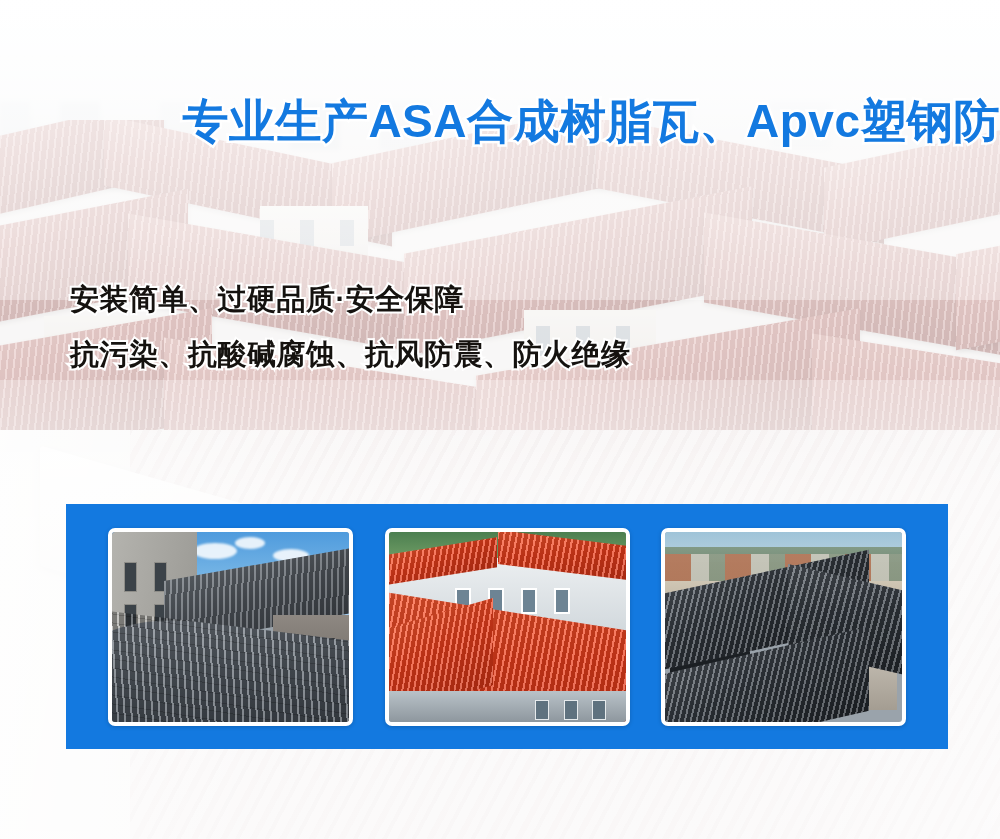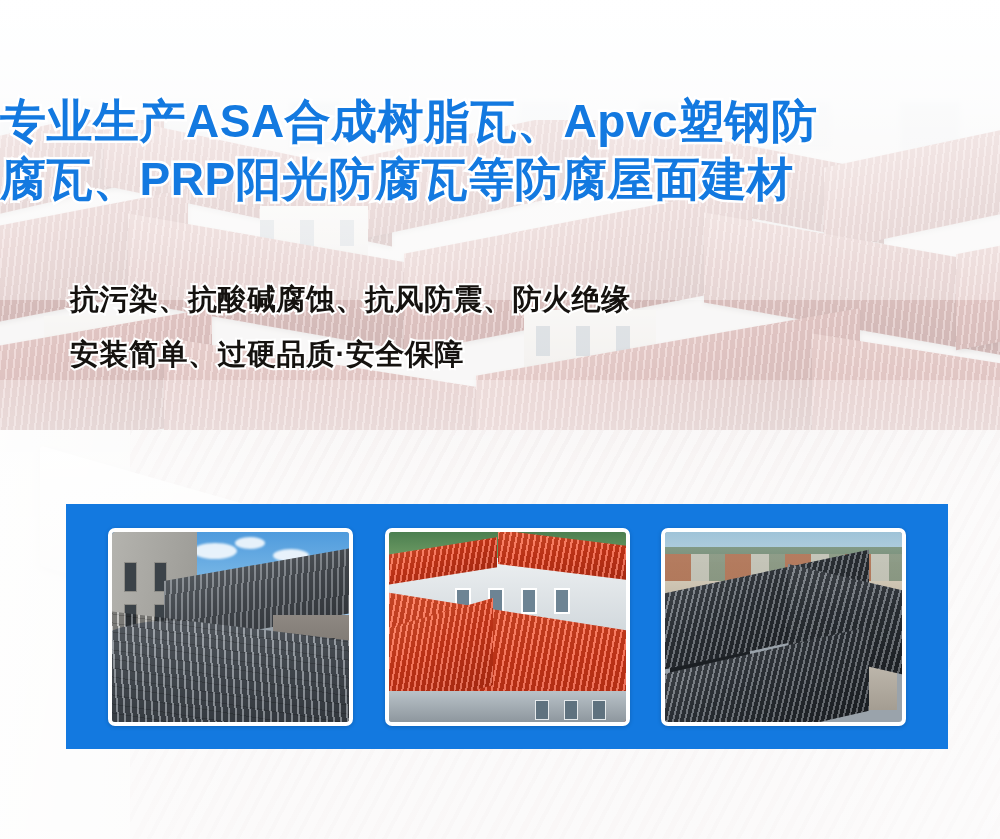--- a/index.html
+++ b/index.html
@@ -58,21 +58,21 @@
   
   .bg-veil{position:absolute;inset:0;background:rgba(255,255,255,.58);}
   .bg-veil-top{position:absolute;left:0;top:0;width:100%;height:300px;
     background:linear-gradient(180deg,rgba(255,255,255,.92) 0%,rgba(255,255,255,.55) 40%,rgba(255,255,255,.35) 100%);}
   .bg-veil-bottom{position:absolute;left:0;top:380px;width:100%;height:459px;
     background:linear-gradient(180deg,rgba(255,255,255,.30) 0%,rgba(255,255,255,.62) 25%,rgba(255,255,255,.70) 100%);}
 
   
   .content{position:relative;z-index:5;}
 
-  .headline{position:absolute;left:0;top:92px;width:1000px;text-align:left;
+  .headline{position:absolute;left:0;top:92px;width:1000px;text-align:right;
     font-size:46px;line-height:58px;font-weight:bold;letter-spacing:.5px;
     color:#1379e0;
     -webkit-text-stroke:5px #ffffff; paint-order:stroke fill;
     text-shadow:0 0 1px #fff;}
   .headline .l{display:block;}
 
   .subhead{position:absolute;left:70px;top:272px;width:900px;
     font-size:29px;line-height:55px;font-weight:bold;color:#15120f;
     -webkit-text-stroke:4px #ffffff; paint-order:stroke fill;letter-spacing:.5px;}
   .subhead .s{display:block;white-space:nowrap;}
@@ -189,26 +189,25 @@
 
   <div class="bg-veil"></div>
   <div class="bg-veil-top"></div>
   <div class="bg-veil-bottom"></div>
 </div>
 
 <div class="content">
 
   <div class="headline">
     <span class="l">专业生产ASA合成树脂瓦、Apvc塑钢防</span>
-    <span class="l">腐瓦、PRP阳光防腐瓦等防腐屋面建材</span>
   </div>
 
   <div class="subhead">
+    <span class="s">安装简单、过硬品质·安全保障</span>
     <span class="s">抗污染、抗酸碱腐蚀、抗风防震、防火绝缘</span>
-    <span class="s">安装简单、过硬品质·安全保障</span>
   </div>
 
   <div class="panel">
     <div class="panel-inner">
 
       <div class="photo p1">
         <div class="scene">
           <div class="sky"></div>
           <div class="cloud" style="left:34%;top:6%;width:44px;height:16px;"></div>
           <div class="cloud" style="left:52%;top:3%;width:30px;height:12px;"></div>

